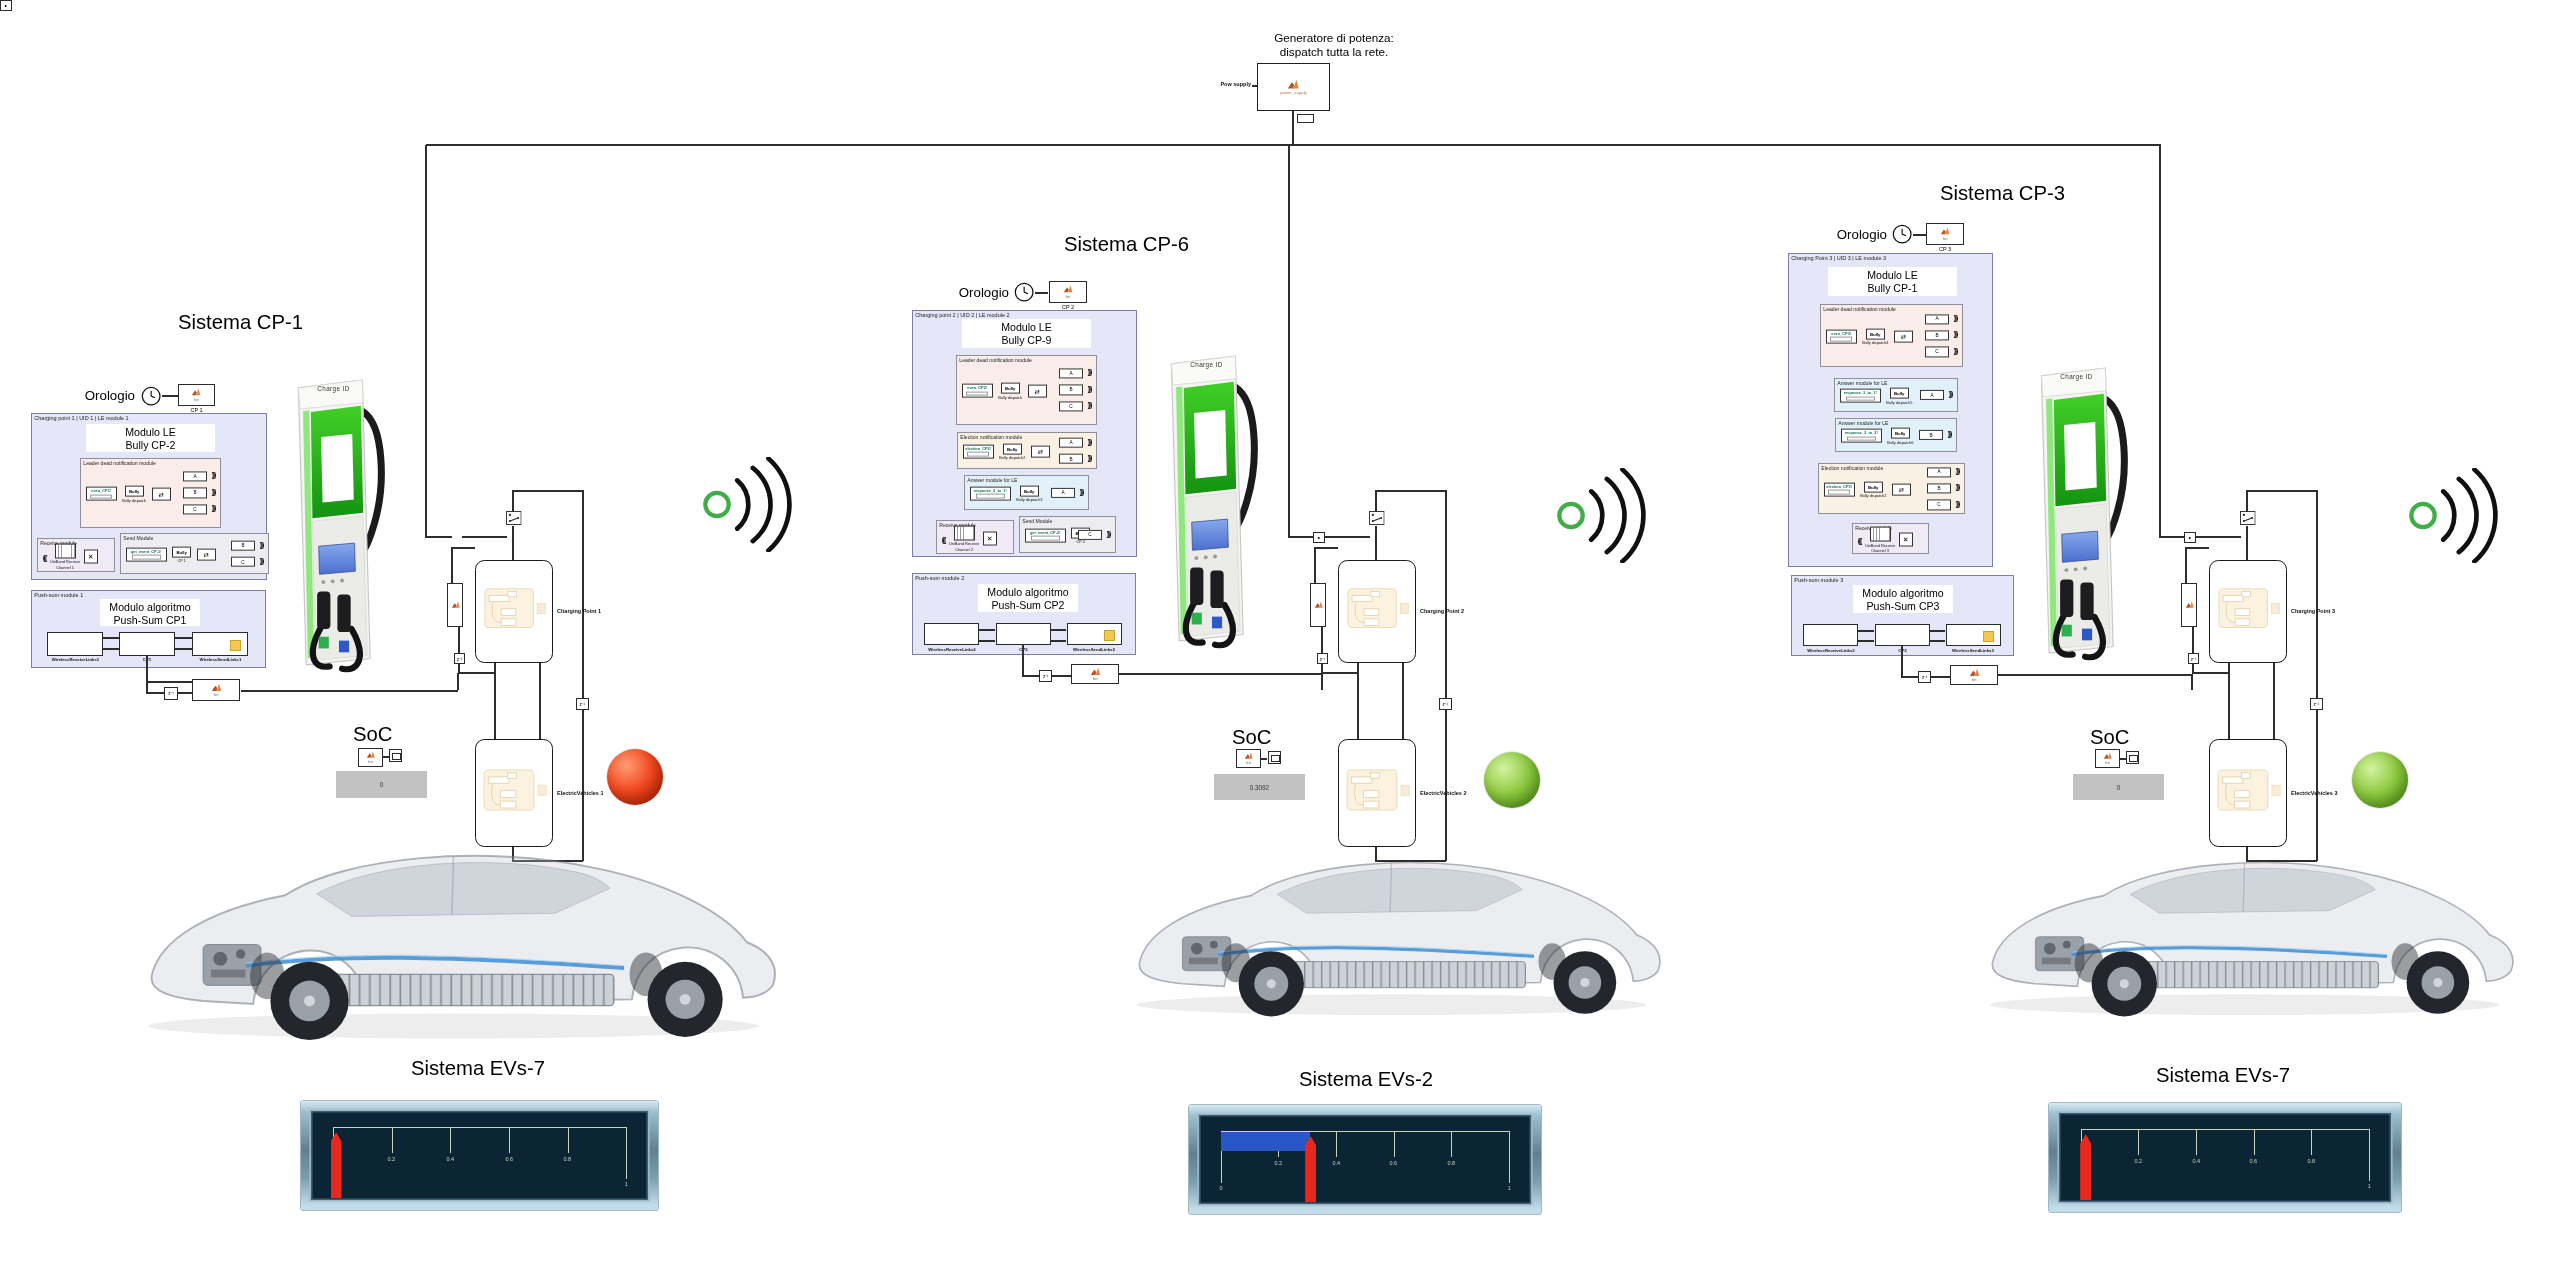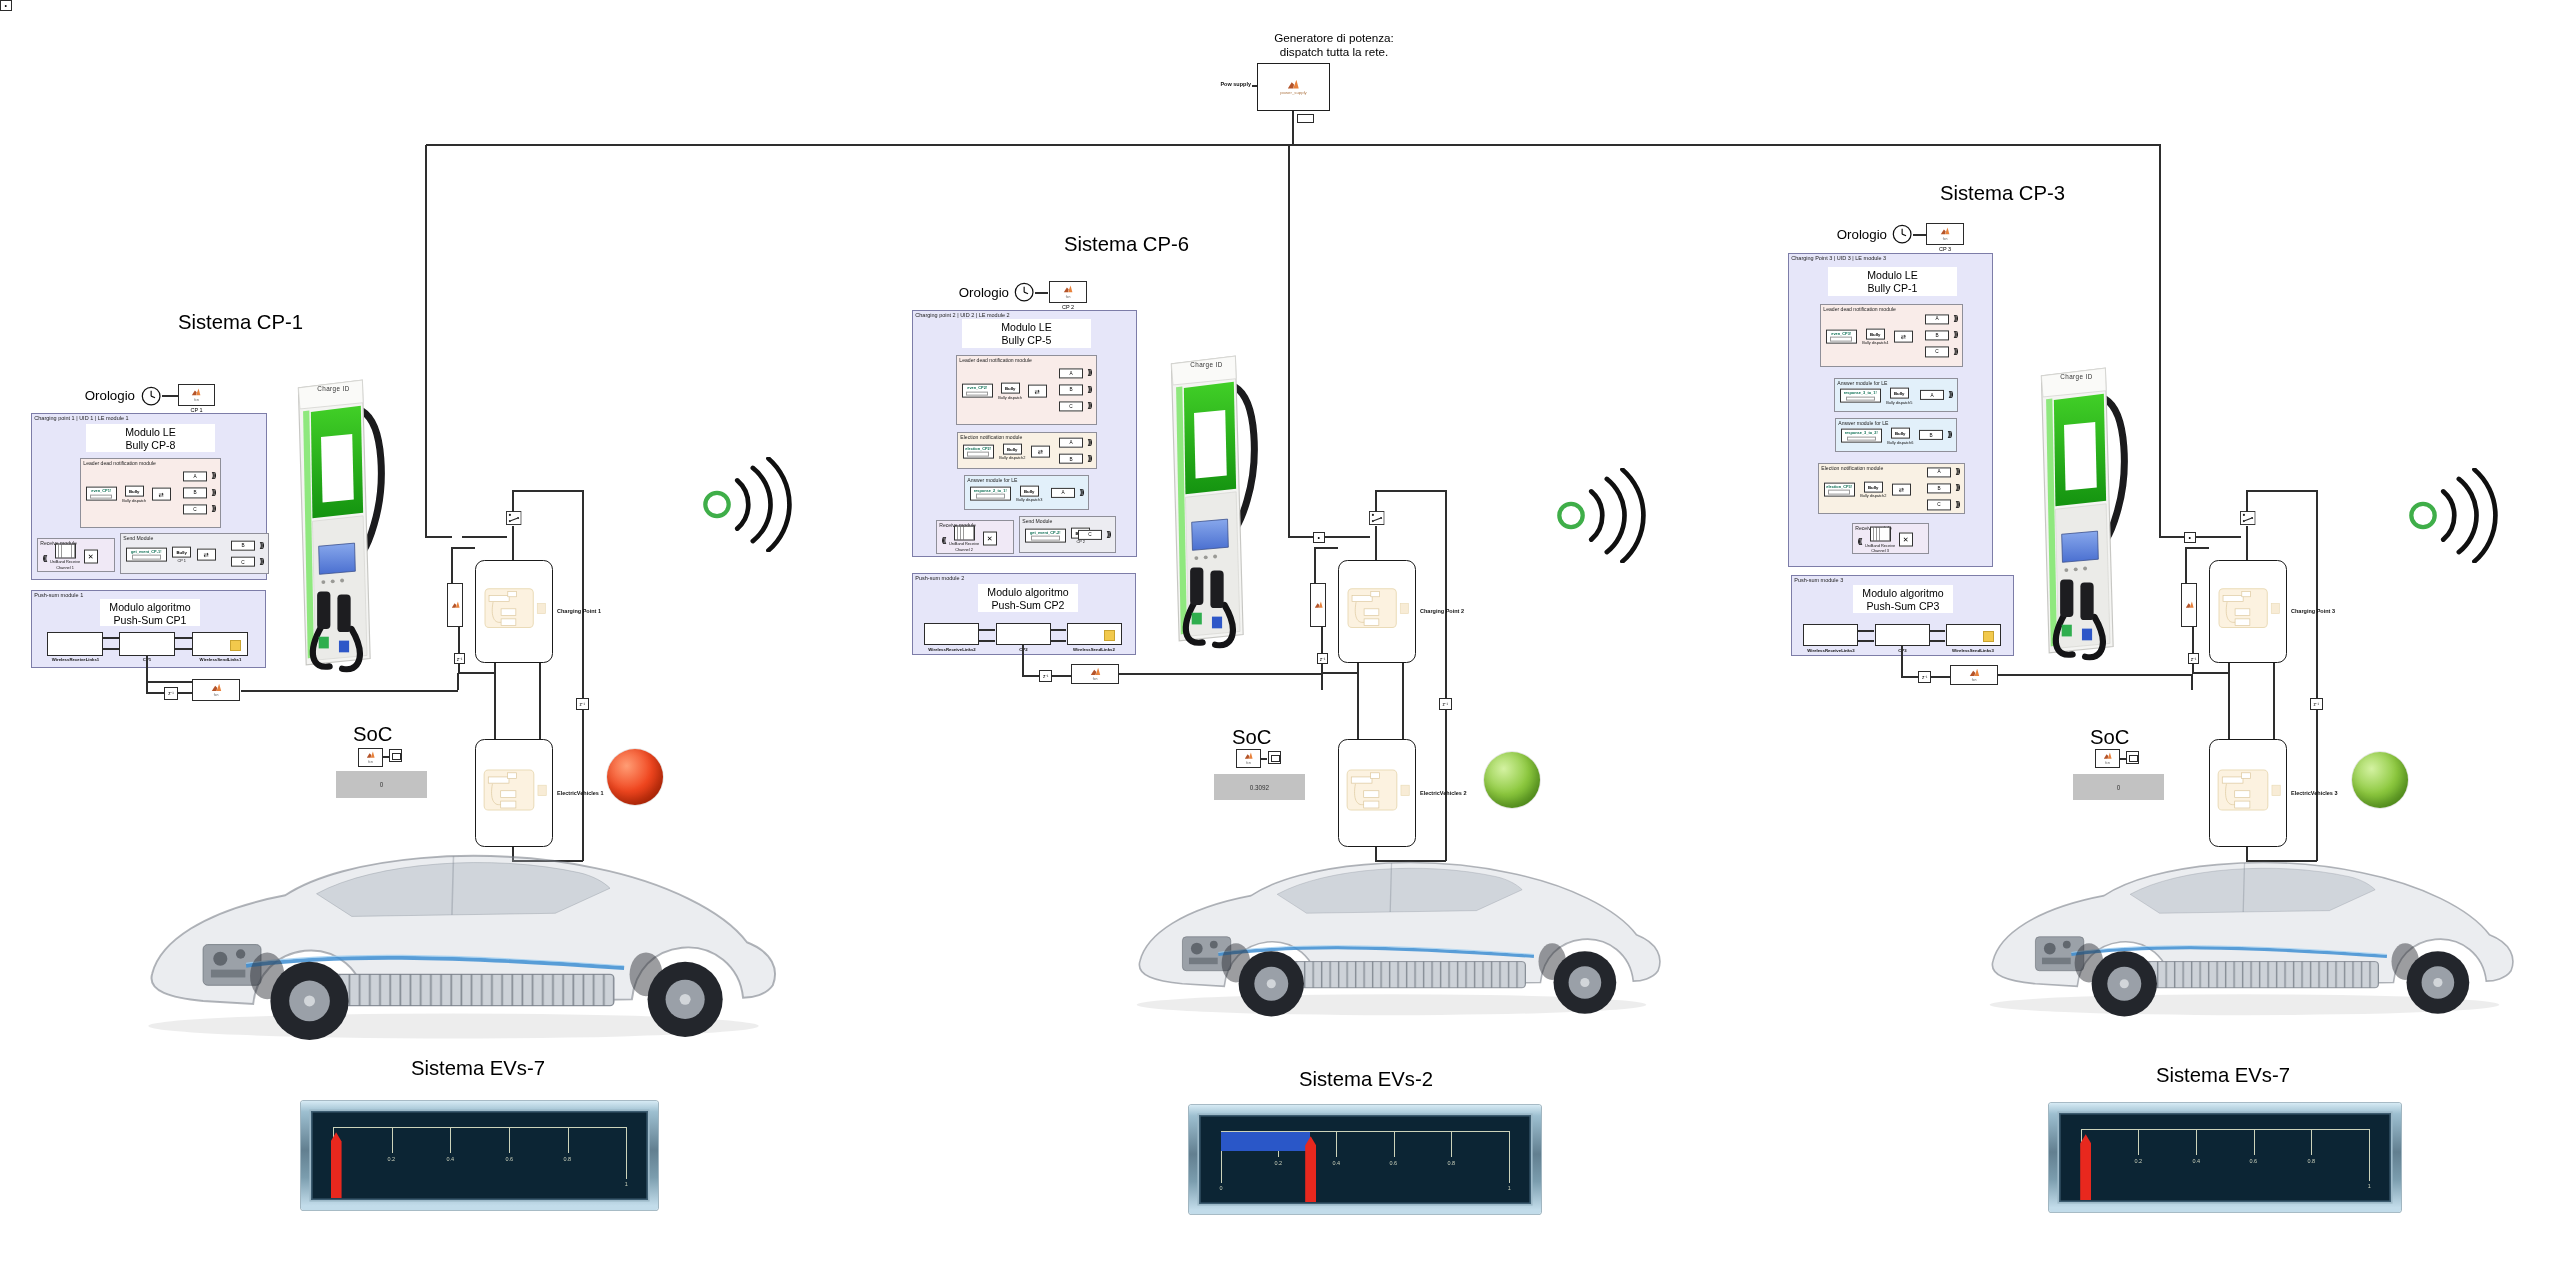--- a/index.html
+++ b/index.html
@@ -326,21 +326,21 @@
       </svg>
     <span class="fcncap">fcn</span>
   </div>
   <div class="lbl ctr" style="left:178px;top:407px;width:37px;font-size:5.5px;">CP 1</div>
 
   <div class="lavbox" style="left:31px;top:413px;width:236px;height:167px;">
     <span class="boxhdr">Charging point 1 | UID 1 | LE module 1</span>
   </div>
   <div class="whitebox" style="left:86px;top:424px;width:129px;height:28px;">
     <div>Modulo LE</div>
-    <div>Bully CP-8</div>
+    <div>Bully CP-2</div>
   </div>
   <div class="subm k-pink" style="left:80px;top:458px;width:141px;height:70px;">
     <span class="smlabel">Leader dead notification module</span>
     <div class="subrow">
       <div class="evtblk">
           <span class="greentxt">even_CP1!</span>
           <span class="evtline"></span>
         </div>
       <div class="stack">
           <div class="bullyblk">Bully</div>
@@ -446,21 +446,21 @@
       </svg>
     <span class="fcncap">fcn</span>
   </div>
   <div class="lbl ctr" style="left:1049px;top:304px;width:38px;font-size:5.5px;">CP 2</div>
 
   <div class="lavbox" style="left:912px;top:310px;width:225px;height:247px;">
     <span class="boxhdr">Charging point 2 | UID 2 | LE module 2</span>
   </div>
   <div class="whitebox" style="left:962px;top:319px;width:129px;height:29px;">
     <div>Modulo LE</div>
-    <div>Bully CP-5</div>
+    <div>Bully CP-9</div>
   </div>
   <div class="subm k-pink" style="left:956px;top:355px;width:141px;height:70px;">
     <span class="smlabel">Leader dead notification module</span>
     <div class="subrow">
       <div class="evtblk">
           <span class="greentxt">even_CP2!</span>
           <span class="evtline"></span>
         </div>
       <div class="stack">
           <div class="bullyblk">Bully</div>

